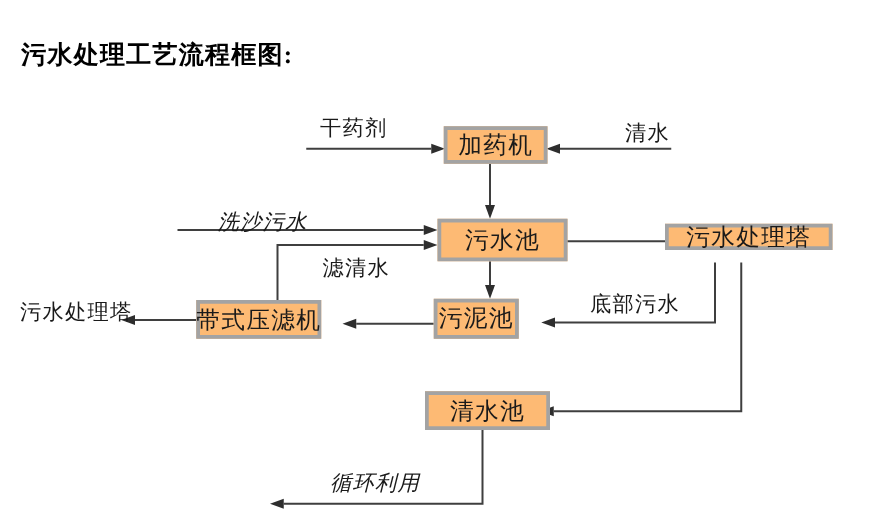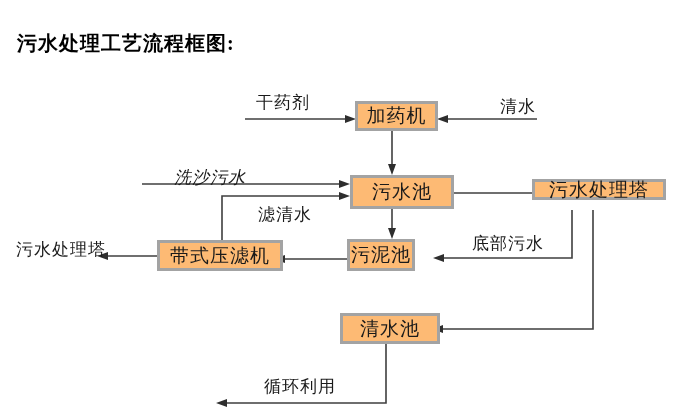--- a/index.html
+++ b/index.html
@@ -31,32 +31,32 @@
   }
   .lbl{
     position:absolute;font-size:17px;letter-spacing:1px;
     color:#1a1a1a;white-space:nowrap;
   }
   
   .n-dosing   {left:355px;top:89px; width:83px; height:30px;}
   .n-sewage   {left:350px;top:163px;width:104px; height:34px;}
   .n-tower    {left:532px;top:167px;width:134px;height:21px;font-family:Liberation Serif, serif;}
   .n-sludge   {left:347px;top:227px;width:68px; height:32px;}
-  .n-press    {left:157px;top:228px;width:126px;height:31px;}
+  .n-press    {left:157px;top:228px;width:100px;height:31px;}
   .n-clean    {left:340px;top:301px;width:100px; height:31px;}
   
   .l-dry      {left:256px;top:79px;}
   .l-cleanw   {left:500px;top:83px;}
   .l-sandwash {left:174px;top:154px;font-style:italic;}
   .l-sewpump  {left:452px;top:153px;}
   .l-filtered {left:258px;top:191px;}
   .l-sludgep  {left:285px;top:223px;}
   .l-bottom   {left:472px;top:220px;}
   .l-mudcake  {left:16px; top:226px;}
-  .l-recycle  {left:264px;top:363px;}
+  .l-recycle  {left:264px;top:363px;font-style:italic;}
 </style>
 </head>
 <body>
 
 <div class="stage">
 
   <svg class="flow-svg" viewBox="0 0 700 420" xmlns="http://www.w3.org/2000/svg">
 
     <g>
       <path d="M245 107 H345"></path>

